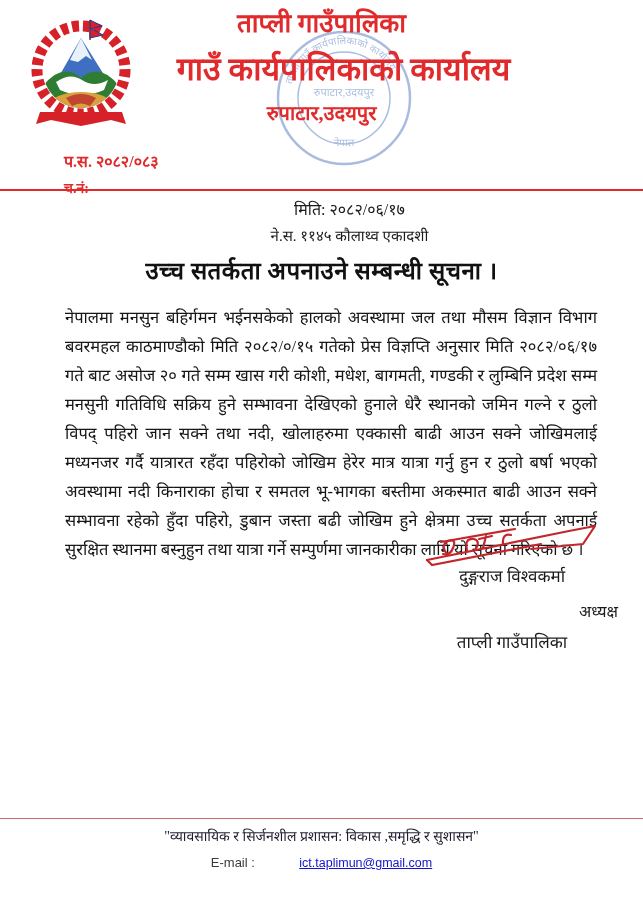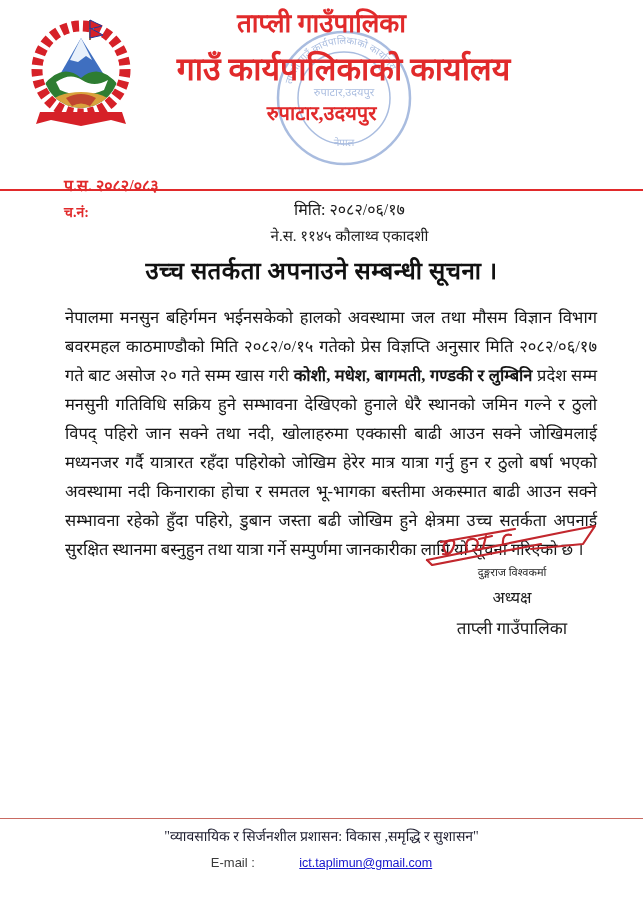--- a/index.html
+++ b/index.html
@@ -19,43 +19,43 @@
   .emblem { position: absolute; left: 28px; top: 16px; width: 106px; height: 116px; }
   .stamp  { position: absolute; left: 268px; top: 26px; width: 152px; height: 144px; opacity: .5; }
 
   .header-text { position: absolute; left: 0; right: 0; top: 8px; text-align: center; }
   .muni-name   { font-size: 26px; font-weight: 600; color: var(--red); line-height: 1.25; }
   .office-name { font-size: 32px; font-weight: 700; color: var(--red); line-height: 1.25; margin-top: 8px; padding-left: 44px; }
   .addr-line   { font-size: 20px; font-weight: 600; color: var(--red); margin-top: 10px; }
   .prov-line   { font-size: 15px; font-weight: 700; color: var(--red); margin-top: 4px; }
 
   .ref-block { position: absolute; left: 64px; top: 150px; color: var(--red); }
-  .ref-no    { font-size: 16px; font-weight: 700; margin-top: 24px; }
+  .ref-no    { font-size: 16px; font-weight: 700; }
   .letter-no { font-size: 14px; font-weight: 700; margin-top: 6px; }
 
   .red-rule { position: absolute; left: 0; right: 0; top: 189px; height: 2px; background: var(--red); }
 
   
   .dateline { position: absolute; left: 0; right: 0; top: 198px; text-align: center; transform: translateX(28px); }
   .date-line { font-size: 16px; }
   .ns-line   { font-size: 15px; margin-top: 5px; }
 
   .subject { position: absolute; left: 0; right: 0; top: 253px; text-align: center;
              font-size: 24px; font-weight: 700; color: #111; letter-spacing: .5px; }
 
   
   .body-para { position: absolute; left: 65px; right: 46px; top: 303px;
                font-size: 16.5px; line-height: 29px; text-align: justify; color: #161616; }
-  .body-para .bold { font-weight: 700; }
+  .body-para .bold { font-weight: 400; }
 
   
   .sig-block { position: absolute; left: 406px; top: 522px; width: 212px; text-align: center; }
   .sig-scrawl { display: block; margin: 0 auto -2px auto; }
-  .sig-name { font-size: 11px; }
-  .sig-role { font-size: 16px; margin-top: 7px; }
+  .sig-name { font-size: 17px; }
+  .sig-role { font-size: 16px; margin-top: 13px; text-align: right; }
   .sig-org  { font-size: 17px; margin-top: 8px; }
 
   
   .footer { position: absolute; left: 0; right: 0; top: 818px; text-align: center; }
   .footer-rule { height: 1px; background: #c96a62; }
   .motto { font-size: 14px; color: #1e1e30; margin-top: 7px; }
   .contact-row { margin-top: 8px; font-family: "Liberation Sans", sans-serif; }
   .contact-label { font-size: 13px; color: #3a3a3a; }
   .email-link   { font-size: 12.5px; color: var(--blue); text-decoration: underline; margin-left: 40px; }
   .site-row { margin-top: 7px; }

